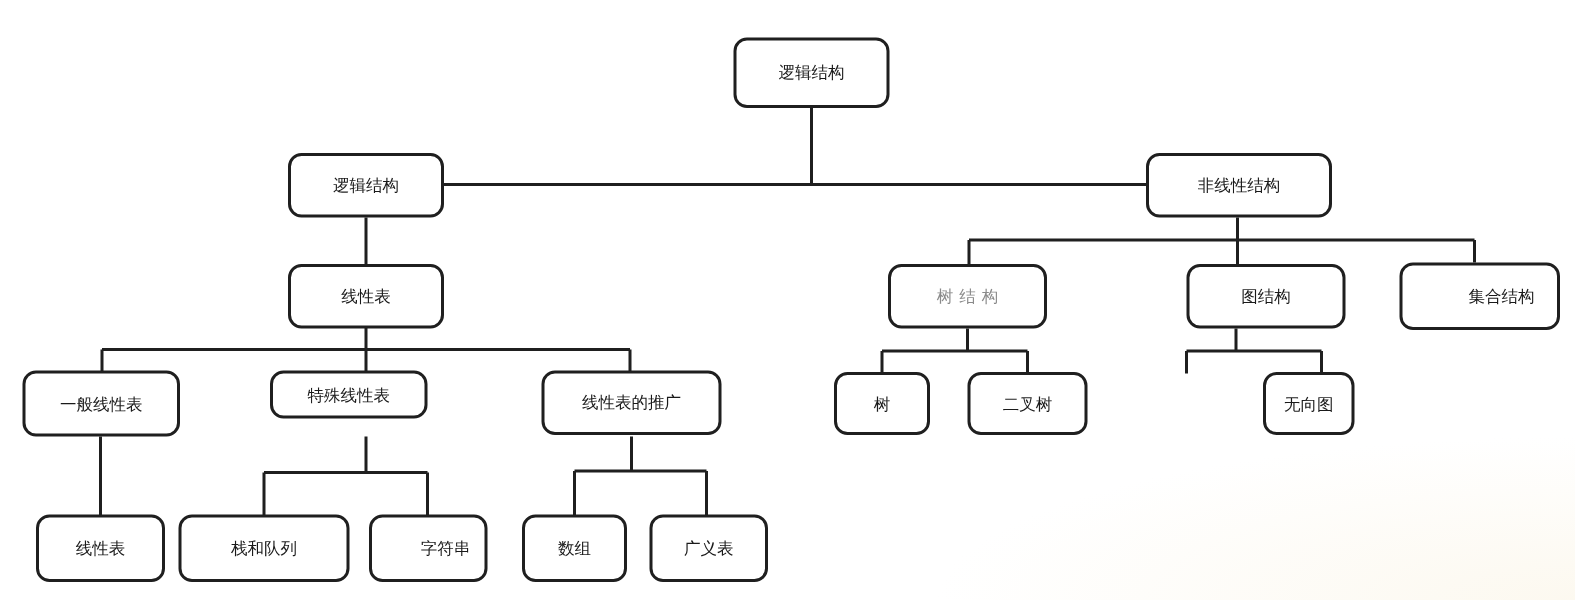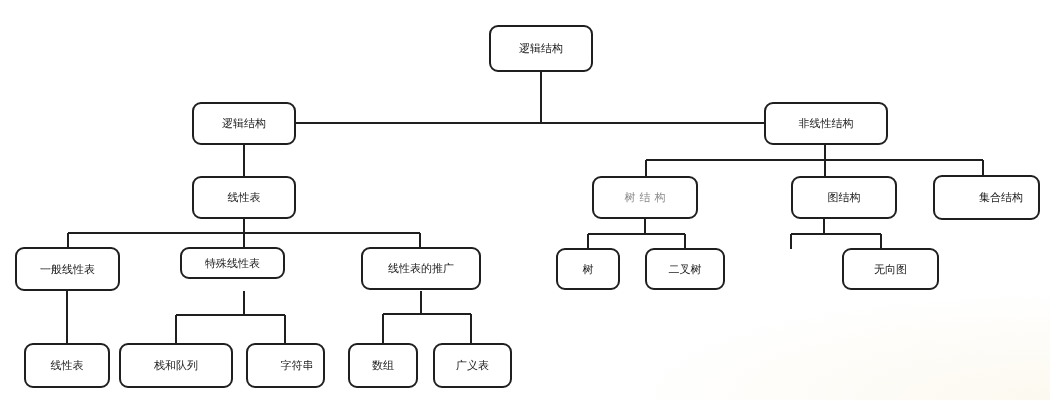--- a/index.html
+++ b/index.html
@@ -57,21 +57,21 @@
   <div class="node" style="left:192px;top:176px;width:104px;height:43px;">线性表</div>
   <div class="node muted" style="left:592px;top:176px;width:106px;height:43px;">树结构</div>
   <div class="node" style="left:771px;top:176px;width:106px;height:43px;margin-left:20px;">图结构</div>
   <div class="node" style="left:933px;top:175px;width:107px;height:45px;padding-left:29px;">集合结构</div>
 
   <div class="node" style="left:15px;top:247px;width:105px;height:44px;">一般线性表</div>
   <div class="node" style="left:180px;top:247px;width:105px;height:32px;">特殊线性表</div>
   <div class="node" style="left:361px;top:247px;width:120px;height:43px;">线性表的推广</div>
   <div class="node" style="left:556px;top:248px;width:64px;height:42px;">树</div>
   <div class="node" style="left:645px;top:248px;width:80px;height:42px;">二叉树</div>
-  <div class="node" style="left:842px;top:248px;width:97px;height:42px;">无向图</div>
+  <div class="node" style="left:842px;top:248px;width:61px;height:42px;">无向图</div>
 
   <div class="node" style="left:24px;top:343px;width:86px;height:45px;">线性表</div>
   <div class="node" style="left:119px;top:343px;width:114px;height:45px;">栈和队列</div>
   <div class="node" style="left:246px;top:343px;width:79px;height:45px;padding-left:23px;">字符串</div>
   <div class="node" style="left:348px;top:343px;width:70px;height:45px;">数组</div>
   <div class="node" style="left:433px;top:343px;width:79px;height:45px;">广义表</div>
 
   <div class="corner-tint"></div>
 </div>
 

